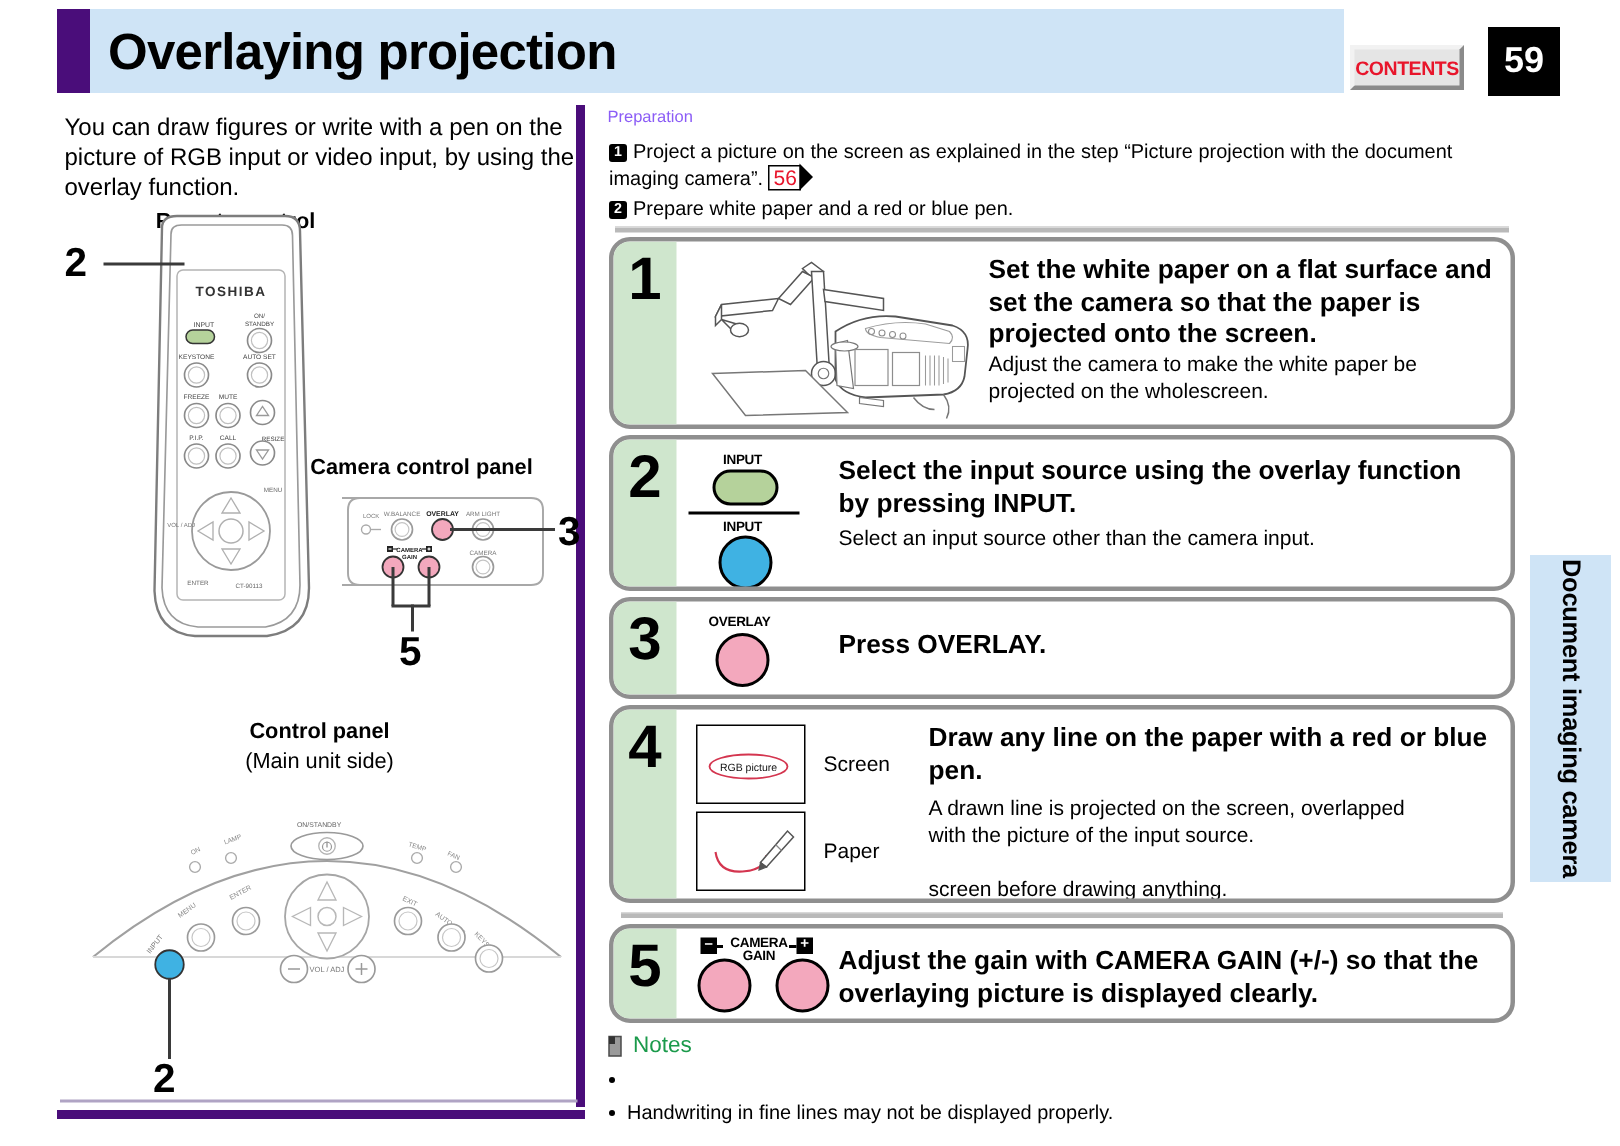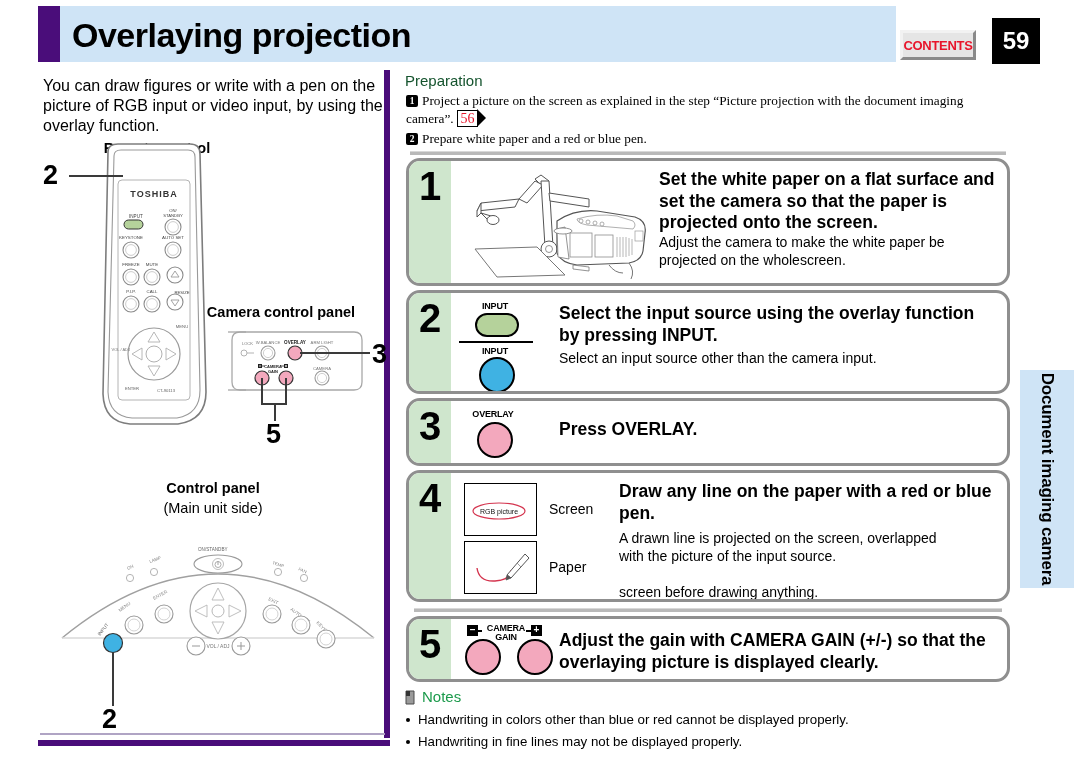--- a/index.html
+++ b/index.html
@@ -124,29 +124,28 @@
 
   
   #right-col {
     position: absolute;
     left: 398px; top: 68px;
     width: 620px; height: 690px;
   }
   #prep-title {
     position: absolute;
     left: 7px; top: 4px;
-    color: #14532d;
-    font-size: 15px;
+    color: #8b5cf6;
+    font-size: 11px;
   }
   .prep-item {
     position: absolute;
     font-size: 13.3px;
     line-height: 16.5px;
     width: 604px;
-    font-family: Liberation Serif, serif;
   }
   .num-badge {
     display: inline-block;
     width: 12px; height: 12px;
     background: #000;
     color: #fff;
     font-size: 9.5px;
     font-weight: bold;
     text-align: center;
     line-height: 12px;
@@ -668,18 +667,17 @@
     <div class="step-head" style="left:150px; top:11px; width:445px;">Adjust the gain with CAMERA GAIN (+/-) so that the overlaying picture is displayed clearly.</div>
   </div>
 
   <svg id="notes-icon" viewBox="0 0 13 15">
     <path d="M1 1 L9 1 L9 14 L1 14 Z" fill="#9a9a9a" stroke="#4a4a4a" stroke-width="1"></path>
     <path d="M1 1 L5 1 L5 6 L1 6 Z" fill="#333"></path>
   </svg>
   <div id="notes-title">Notes</div>
 
   <div class="note-bullet" style="top:650px;"></div>
-  <div class="note-line" style="left:20px; top:643px; width:580px;">Handwriting in colors other than blue or red cannot be displayed properly.</div>
 
   <div class="note-bullet" style="top:672px;"></div>
   <div class="note-line" style="left:20px; top:665px; width:580px;">Handwriting in fine lines may not be displayed properly.</div>
 
 </div>
 
 </body></html>

